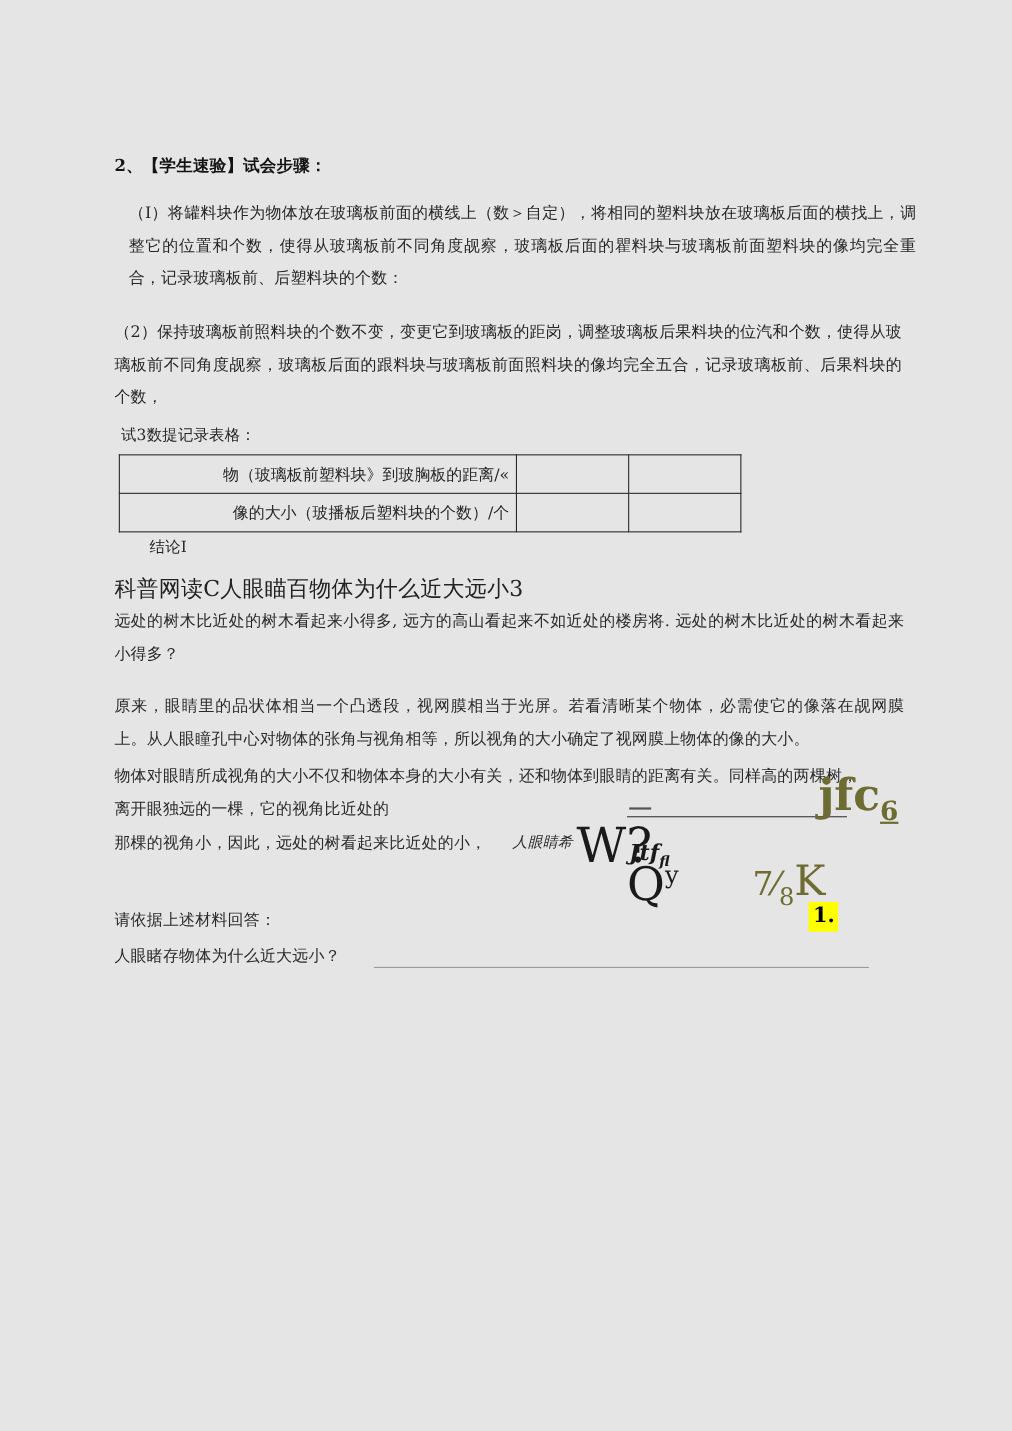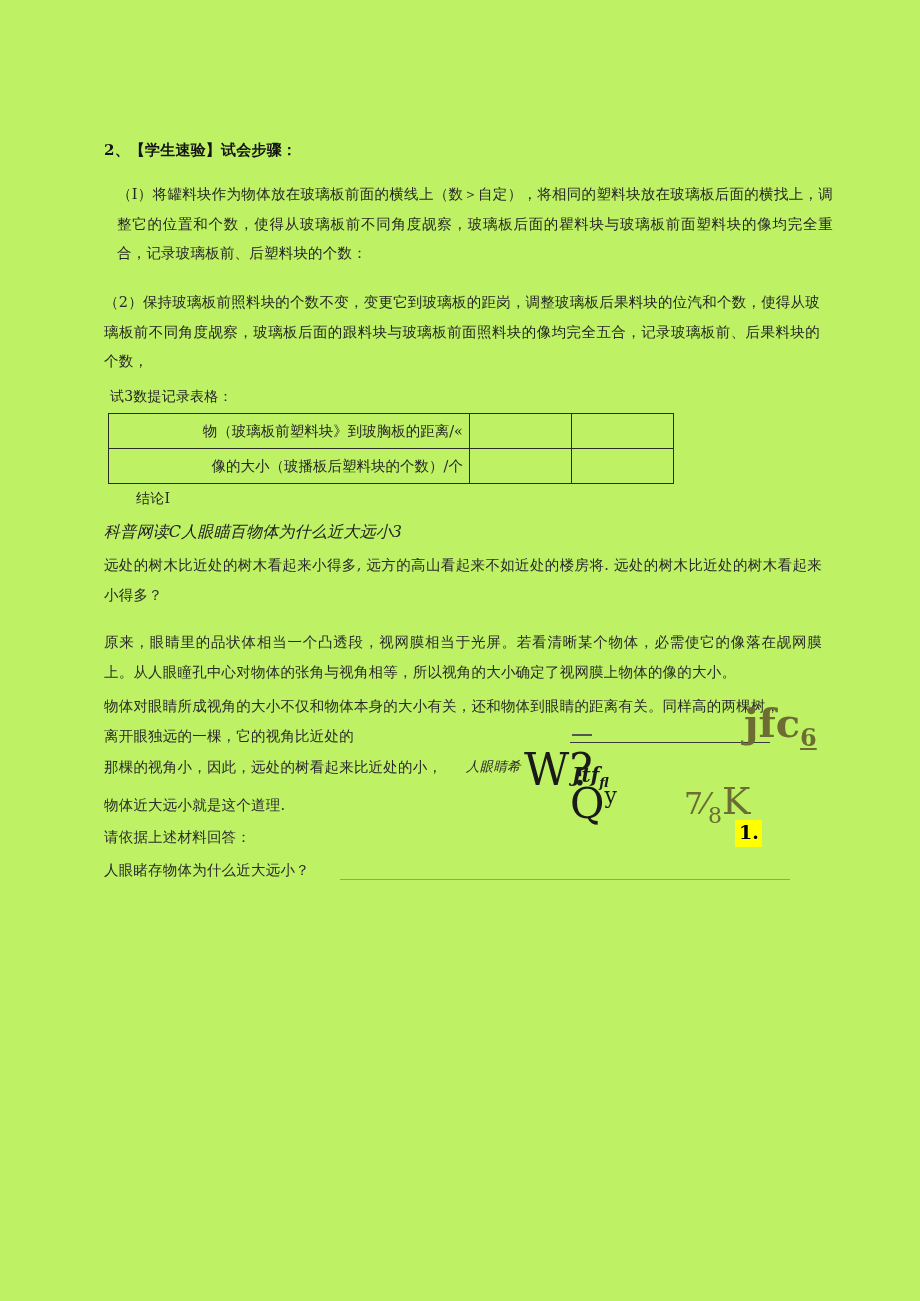--- a/index.html
+++ b/index.html
@@ -13,21 +13,21 @@
     height: 1301px;
     position: relative;
     font-family: "DejaVu Serif", "Liberation Serif", serif;
     color: #1b1b1b;
     overflow: hidden;
   }
 
   .page {
     position: absolute;
     inset: 0;
-    background: #bef264;
+    background: #e5e5e5;
   }
 
   
   .blk {
     position: absolute;
     font-family: "DejaVu Serif", "Liberation Serif", serif;
     color: #262626;
     line-height: 1.95;
     letter-spacing: 0.2px;
     text-align: justify;
@@ -48,24 +48,23 @@
   .para-indent {
     text-indent: 0;
   }
 
   .small-label {
     font-size: 14px;
     line-height: 1.6;
   }
 
   .sec-title {
-    font-size: 16px;
+    font-size: 20px;
     line-height: 1.6;
     color: #222;
-    font-style: italic;
   }
 
   .body-para {
     font-size: 14.5px;
     line-height: 2.1;
     color: #2a2a2a;
   }
 
   
   .data-table {
@@ -211,21 +210,20 @@
 
   <div class="blk body-para" style="left:104px; top:627px; width:718px;">原来，眼睛里的品状体相当一个凸透段，视网膜相当于光屏。若看清晰某个物体，必需使它的像落在觇网膜上。从人眼瞳孔中心对物体的张角与视角相等，所以视角的大小确定了视网膜上物体的像的大小。</div>
 
   <div class="blk body-para" style="left:104px; top:691px; width:718px;">物体对眼睛所成视角的大小不仅和物体本身的大小有关，还和物体到眼睛的距离有关。同样高的两棵树，</div>
 
   <div class="blk body-para" style="left:104px; top:721px; width:430px;">离开眼独远的一棵，它的视角比近处的</div>
 
   <div class="blk body-para" style="left:104px; top:752px; width:400px;">那棵的视角小，因此，远处的树看起来比近处的小，</div>
   <div class="blk body-para" style="left:466px; top:752px; width:90px; font-style:italic; font-size:13.5px;">人眼睛希</div>
 
-  <div class="blk body-para" style="left:104px; top:790px; width:430px;">物体近大远小就是这个道理.</div>
 
   <div class="blk body-para" style="left:104px; top:822px; width:430px;">请依据上述材料回答：</div>
 
   <div class="blk body-para" style="left:104px; top:855px; width:260px;">人眼睹存物体为什么近大远小？</div>
   <div class="answer-rule" style="left:340px; top:879px; width:450px;"></div>
 
   <div class="art-dash" style="left:572px; top:734px; width:20px;"></div>
 
   <div class="art-rule" style="left:570px; top:742px; width:200px;"></div>
 

